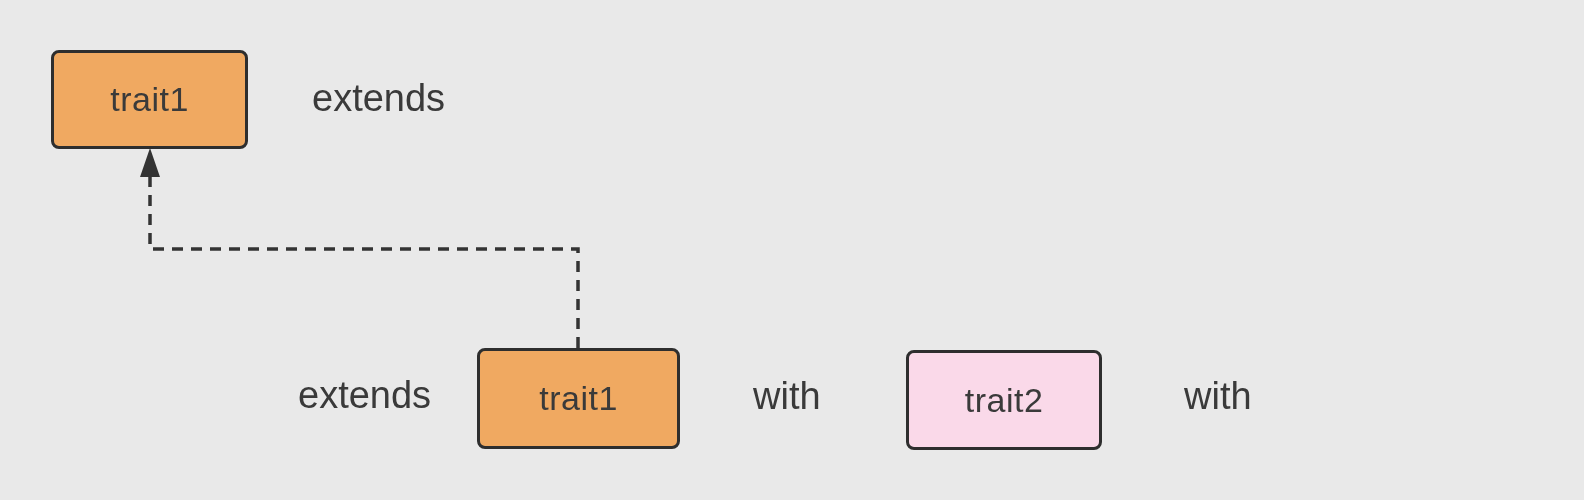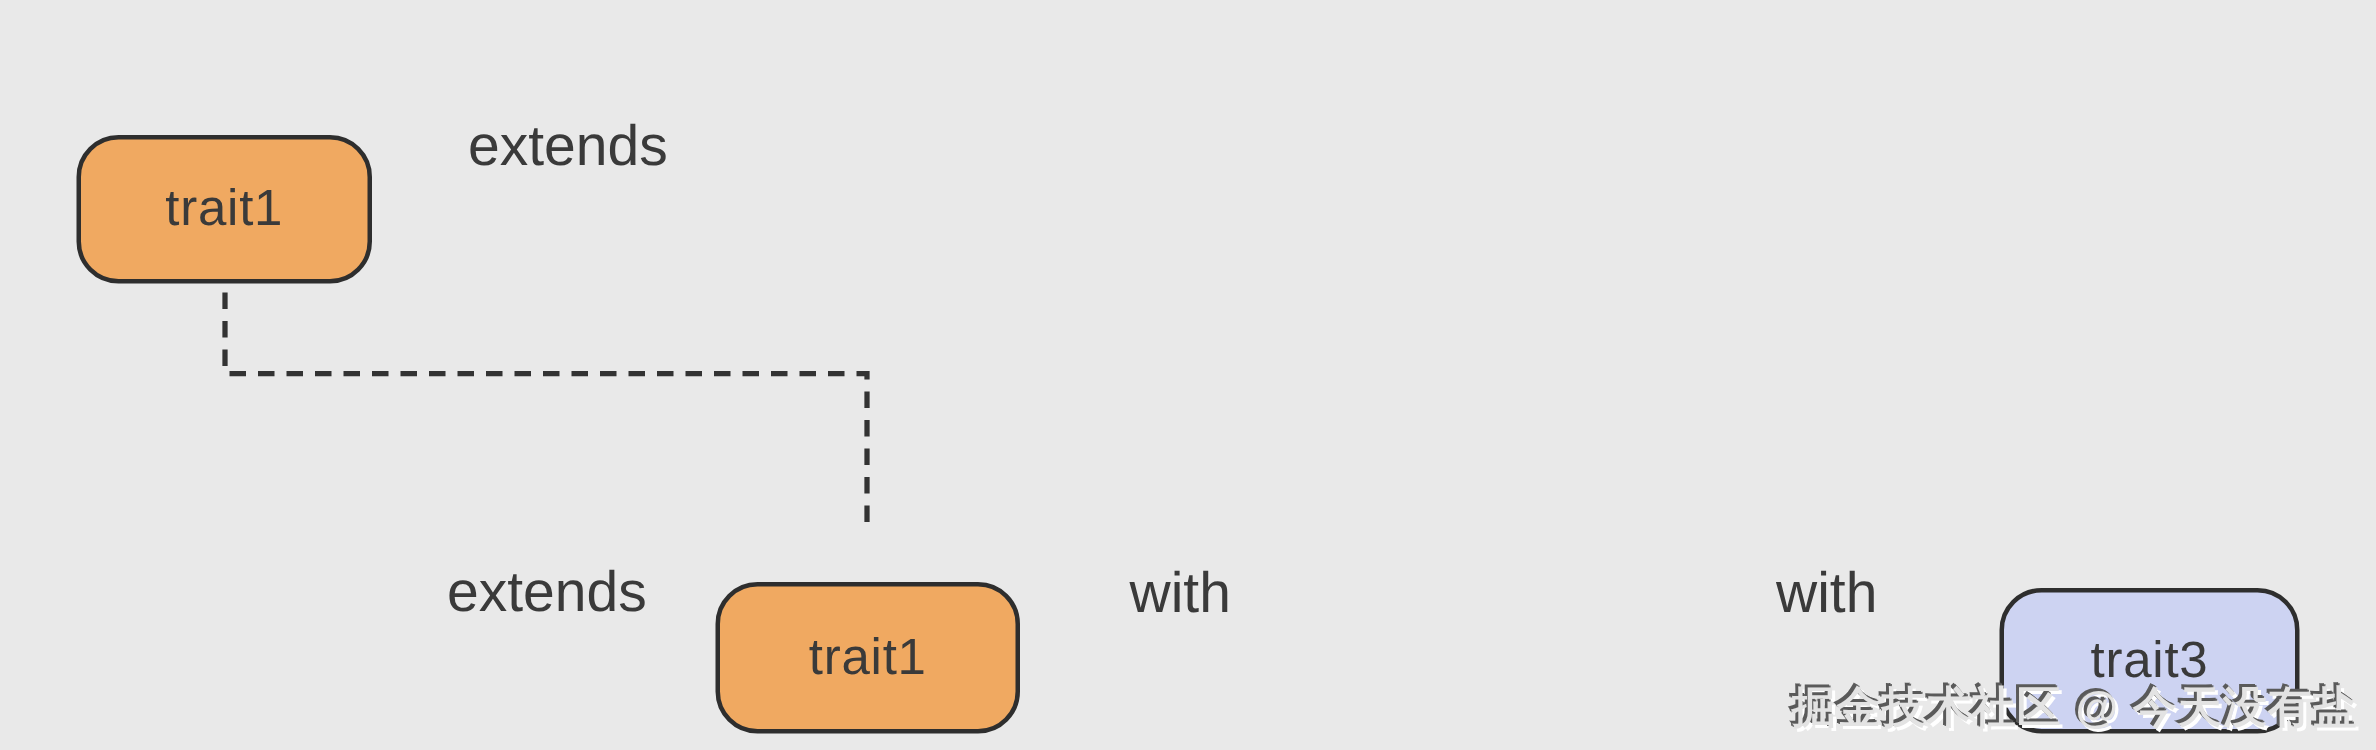--- a/index.html
+++ b/index.html
@@ -19,28 +19,27 @@
   .connector-svg {
     position: absolute;
     left: 0;
     top: 0;
     pointer-events: none;
   }
   .node {
     position: absolute;
     box-sizing: border-box;
     border: 3px solid var(--border, #2e2e2e);
-    border-radius: 28px;
+    border-radius: 8px;
     display: flex;
     align-items: center;
     justify-content: center;
     font-size: 34px;
     color: var(--text, #3a3a3a);
     letter-spacing: 0.5px;
-    margin-top: 40px;
   }
   .node-trait1-top   { left: 51px;   top: 50px;  width: 197px; height: 99px; }
   .node-trail0       { left: 483px;  top: 51px;  width: 197px; height: 98px; }
   .node-zilei        { left: 52px;   top: 348px; width: 196px; height: 101px; font-size: 37px; }
   .node-trait1-bottom{ left: 477px;  top: 348px; width: 203px; height: 101px; }
   .node-trait2       { left: 906px;  top: 350px; width: 196px; height: 100px; }
   .node-trait3       { left: 1333px; top: 352px; width: 200px; height: 97px; }
   .kw {
     position: absolute;
     font-size: 38px;
@@ -82,22 +81,21 @@
 
 
   <span class="kw kw-extends-bottom">extends</span>
 
   <div class="node node-trait1-bottom" style="background: rgb(240, 169, 97);">
     <span>trait1</span>
   </div>
 
   <span class="kw kw-with-1">with</span>
 
+  <div class="node node-trait2" style="background: rgb(250, 217, 233);">
+    <span>trait2</span>
+  </div>
 
   <span class="kw kw-with-2">with</span>
 
-  <div class="node node-trait3" style="background: rgb(205, 211, 242);">
-    <span>trait3</span>
-  </div>
 
-  <span class="watermark">掘金技术社区 @ 今天没有盐</span>
 
 </div>
 
 </body></html>

